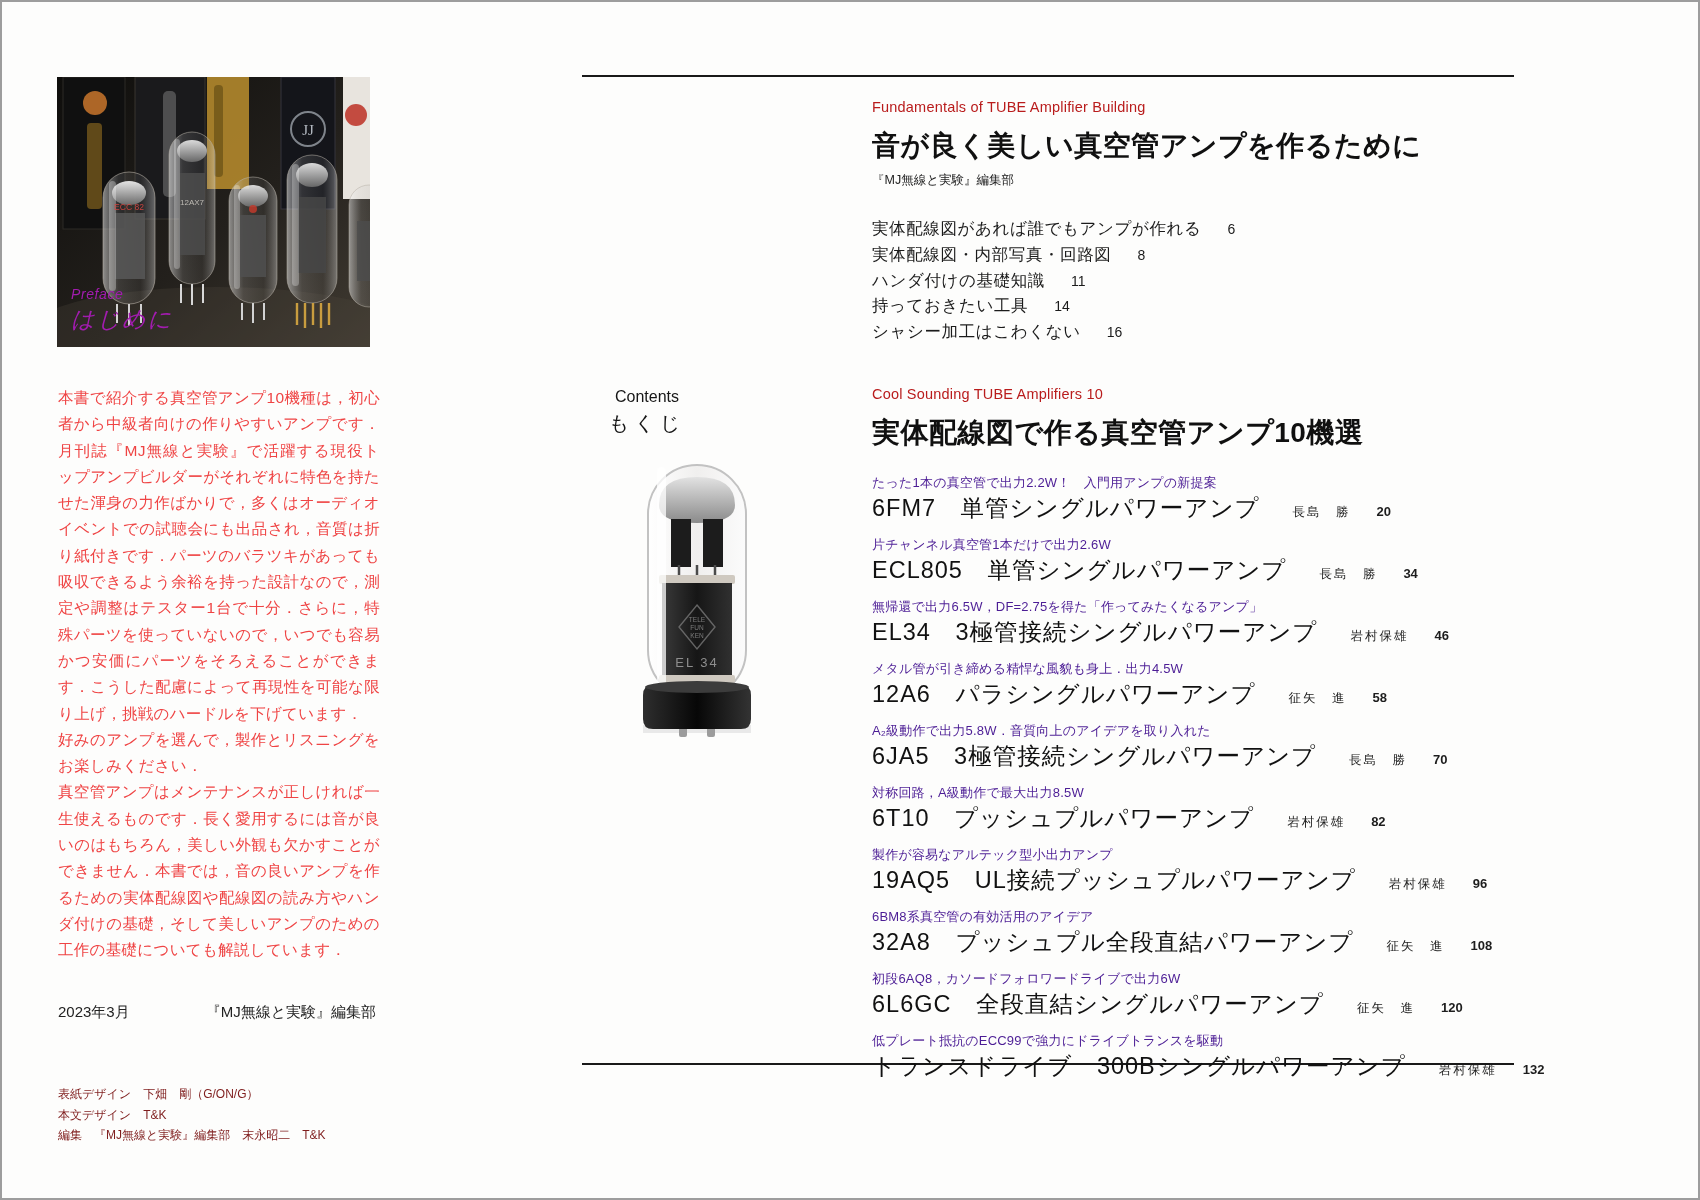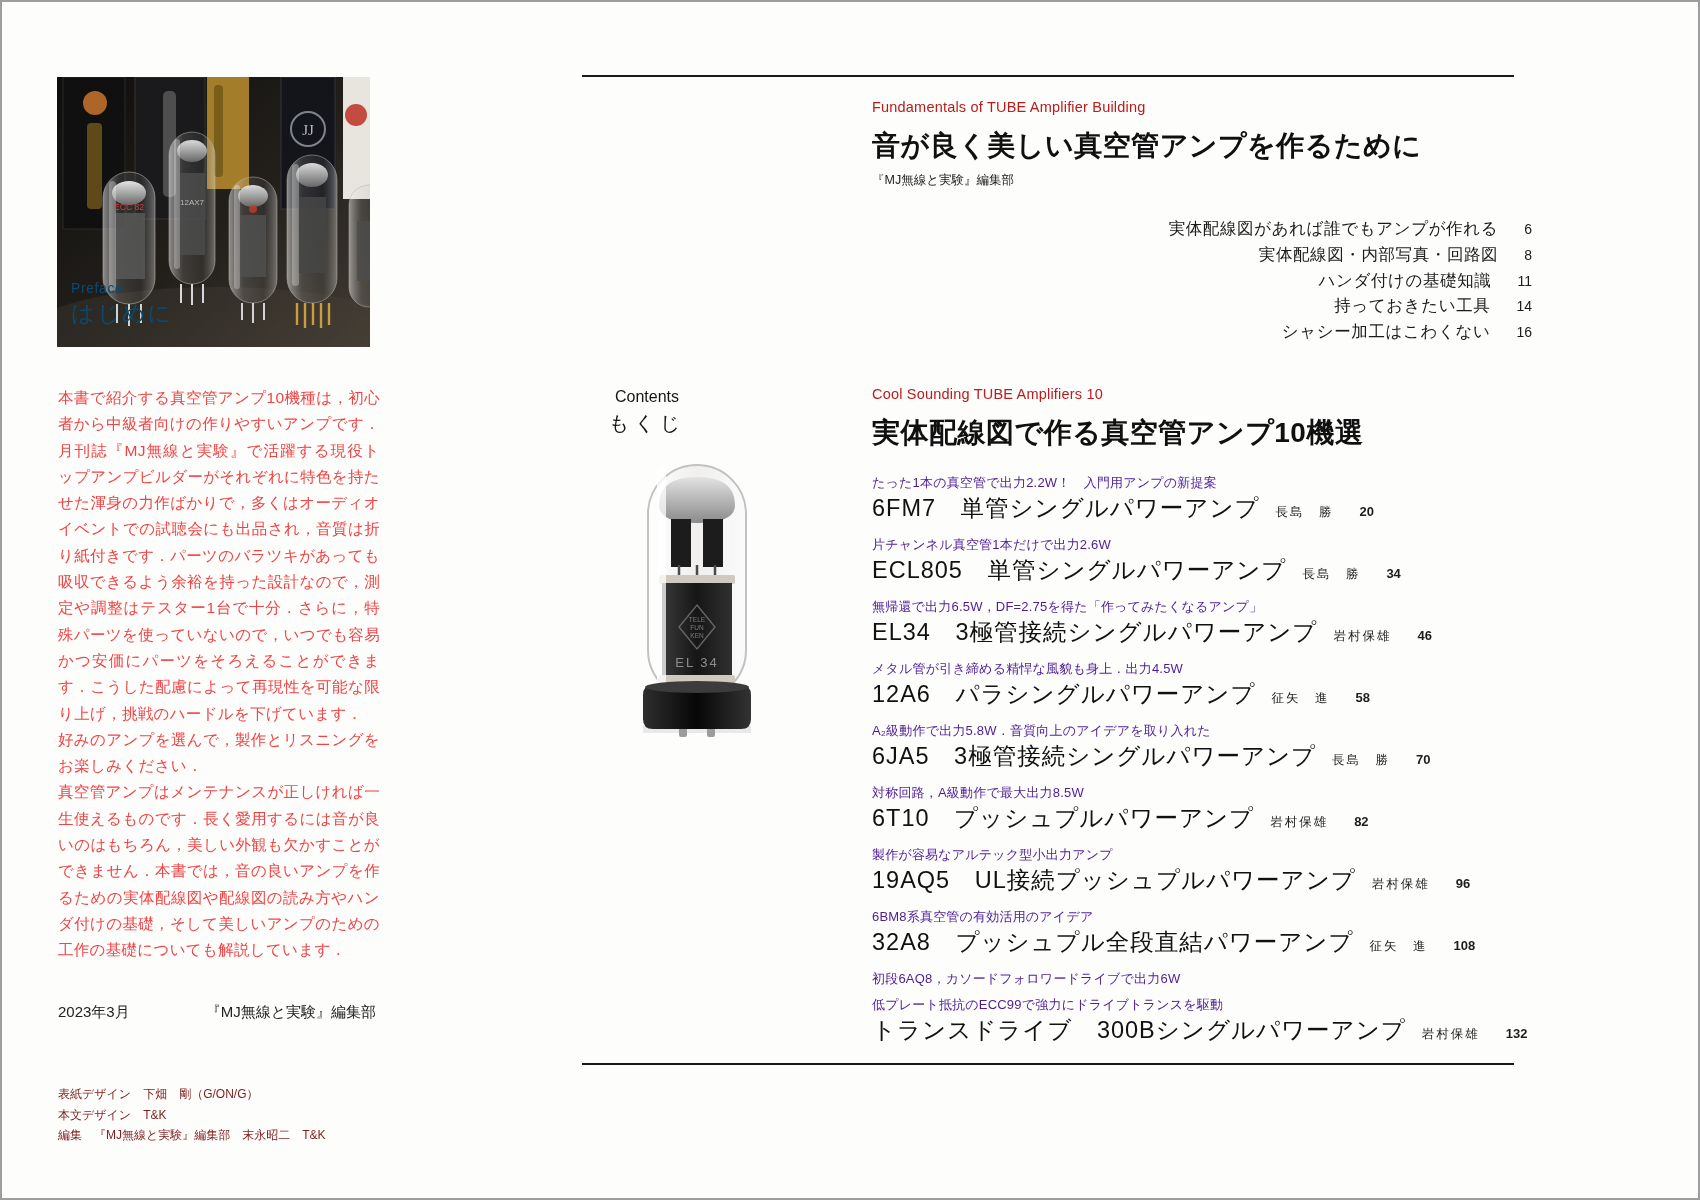--- a/index.html
+++ b/index.html
@@ -4,51 +4,51 @@
 <style>
   html,body{margin:0;padding:0;background:#e9e9e9;}
   .canvas{
     position:relative;width:1700px;height:1200px;margin:0 auto;
     background:#fdfdfc;border:2px solid #9d9d9d;box-sizing:border-box;
     font-family:"Liberation Sans","DejaVu Sans",sans-serif;color:#1f1f1f;overflow:hidden;
   }
   
   .photo{position:absolute;left:55px;top:75px;width:313px;height:270px;}
   .photo svg{display:block;width:100%;height:100%;}
-  .preface-label{position:absolute;left:14px;bottom:18px;color:#0c4a6e;}
+  .preface-label{position:absolute;left:14px;bottom:12px;color:#a21caf;font-style:italic;}
   .preface-en{font-size:14px;letter-spacing:.6px;}
   .preface-ja{font-size:23px;letter-spacing:2px;margin-top:2px;}
   .intro{position:absolute;left:56px;top:383px;width:322px;font-size:15.5px;line-height:26.3px;text-align:justify;letter-spacing:.3px;color:#ef4444;}
   .intro p{margin:0;}
   .dateline{position:absolute;left:56px;top:1001px;width:318px;display:flex;justify-content:space-between;font-size:15px;color:#222;}
   .credits{position:absolute;left:56px;top:1082px;font-size:12px;line-height:20.5px;color:#7f1d1d;}
   
   .contents-label{position:absolute;left:555px;top:386px;width:180px;text-align:center;}
   .c-en{font-size:16px;color:#161616;}
   .c-ja{font-size:20px;letter-spacing:5px;margin-top:4px;color:#161616;}
   .tube-figure{position:absolute;left:599px;top:455px;width:192px;height:282px;}
   .tube-figure svg{display:block;width:100%;height:100%;}
   
   .rule{position:absolute;left:580px;width:932px;height:2px;background:#191919;}
   .rule.top{top:73px;}
   .rule.bottom{top:1061px;}
   .sec1{position:absolute;left:870px;top:97px;width:660px;}
   .eyebrow{font-size:14.5px;color:#b91c1c;letter-spacing:.2px;}
   .sec-title{font-size:28px;font-weight:700;letter-spacing:.5px;margin-top:12px;color:#101010;}
   .byline{font-size:12.5px;margin-top:7px;color:#222;}
-  .toc1{margin-top:27px;text-align:right;}
+  .toc1{margin-top:27px;}
   .toc1-item{font-size:16.5px;line-height:24.8px;letter-spacing:.6px;color:#1b1b1b;}
   .toc1-page{font-size:14px;margin-left:26px;letter-spacing:0;}
   .sec2{position:absolute;left:870px;top:384px;width:680px;}
   .entries{margin-top:22px;}
   .entry{margin-bottom:9px;}
   .entry-desc{font-size:13px;color:#4c1d95;letter-spacing:.2px;line-height:17px;}
   .entry-line{margin-top:3px;white-space:nowrap;line-height:29px;}
   .entry-title{font-size:23.5px;letter-spacing:1px;color:#111;}
-  .entry-author{font-size:12.5px;margin-left:16px;letter-spacing:2px;color:#1d1d1d;}
+  .entry-author{font-size:12.5px;margin-left:33px;letter-spacing:2px;color:#1d1d1d;}
   .entry-page{font-size:13px;margin-left:26px;color:#1d1d1d;font-weight:bold;}
 </style>
 </head>
 <body>
 
 <div class="canvas">
 
   <div class="photo">
     <svg viewBox="0 0 313 270">
       <defs>
@@ -265,20 +265,21 @@
         <div class="entry-line"><span class="entry-title">19AQ5　UL接続プッシュプルパワーアンプ</span><span class="entry-author">岩村保雄</span><span class="entry-page">96</span></div>
       </div>
 
       <div class="entry">
         <div class="entry-desc">6BM8系真空管の有効活用のアイデア</div>
         <div class="entry-line"><span class="entry-title">32A8　プッシュプル全段直結パワーアンプ</span><span class="entry-author">征矢　進</span><span class="entry-page">108</span></div>
       </div>
 
       <div class="entry">
         <div class="entry-desc">初段6AQ8，カソードフォロワードライブで出力6W</div>
+        <div class="entry-line"><span class="entry-title">6L6GC　全段直結シングルパワーアンプ</span><span class="entry-author">征矢　進</span><span class="entry-page">120</span></div>
       </div>
 
       <div class="entry">
         <div class="entry-desc">低プレート抵抗のECC99で強力にドライブトランスを駆動</div>
         <div class="entry-line"><span class="entry-title">トランスドライブ　300Bシングルパワーアンプ</span><span class="entry-author">岩村保雄</span><span class="entry-page">132</span></div>
       </div>
 
     </div>
   </div>
 </div>

